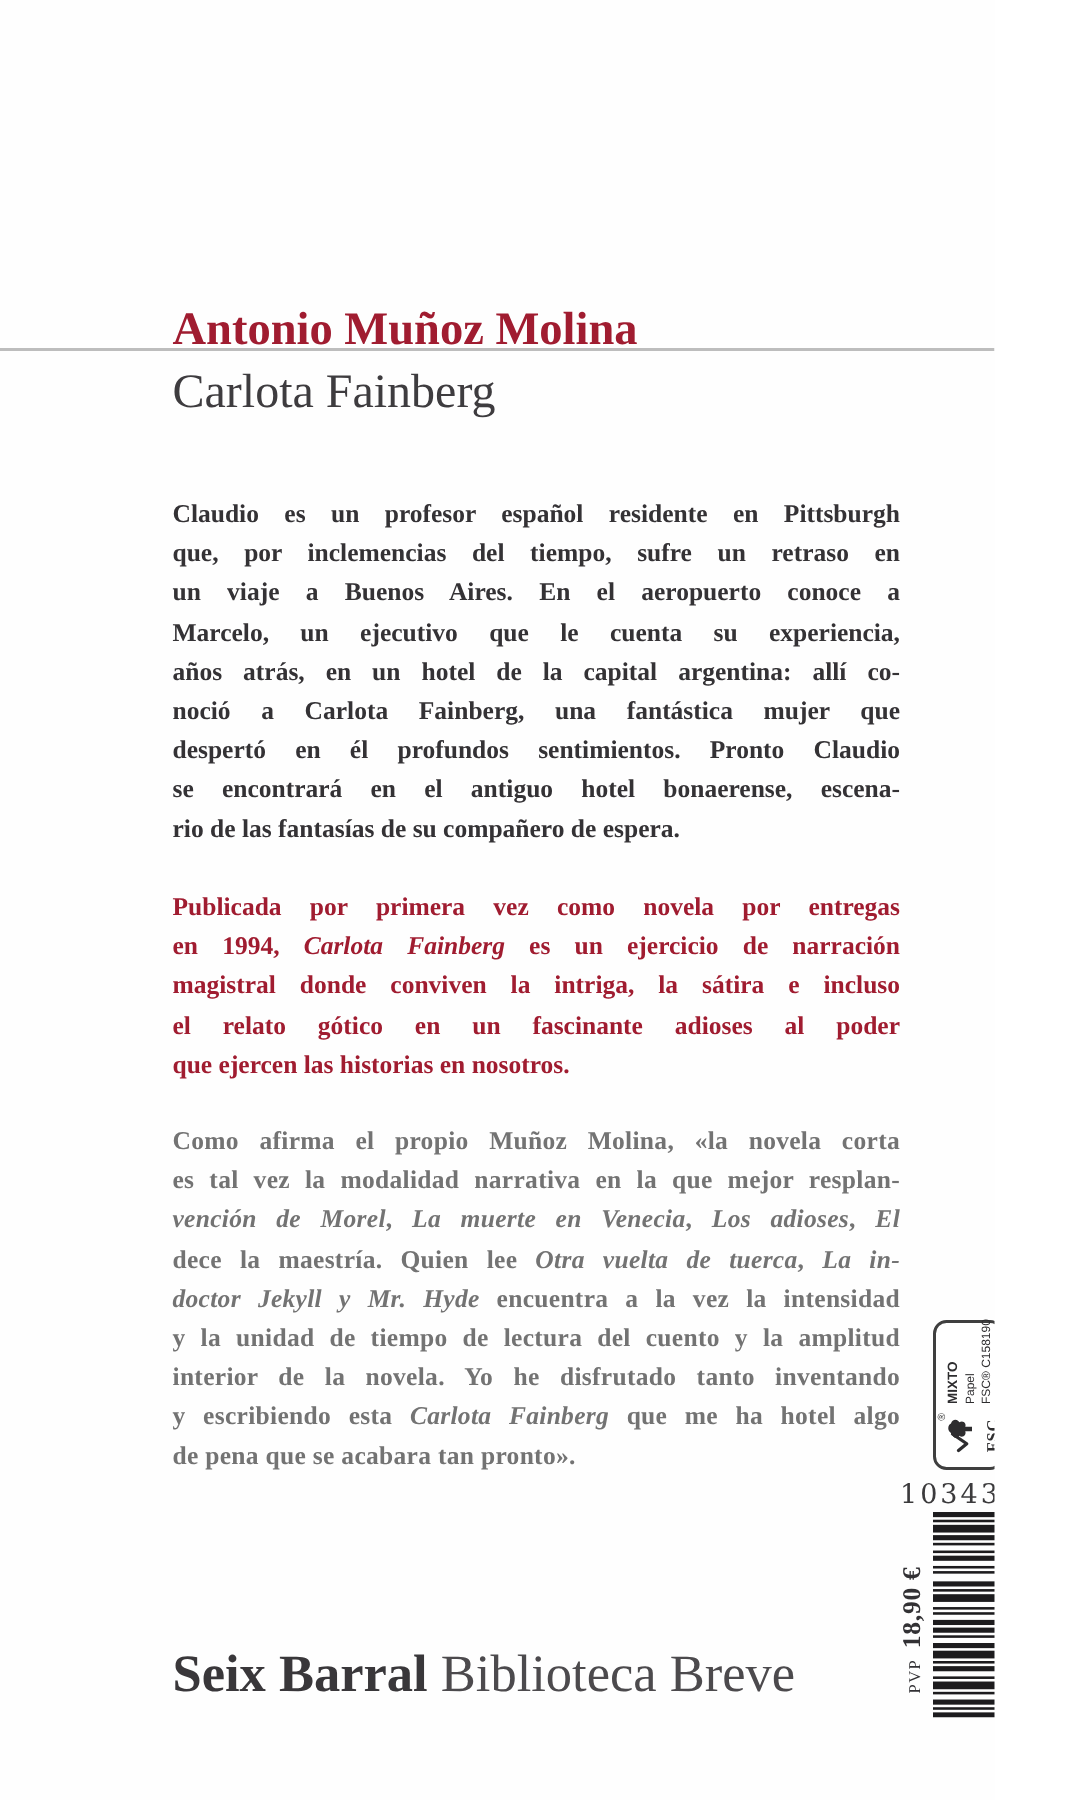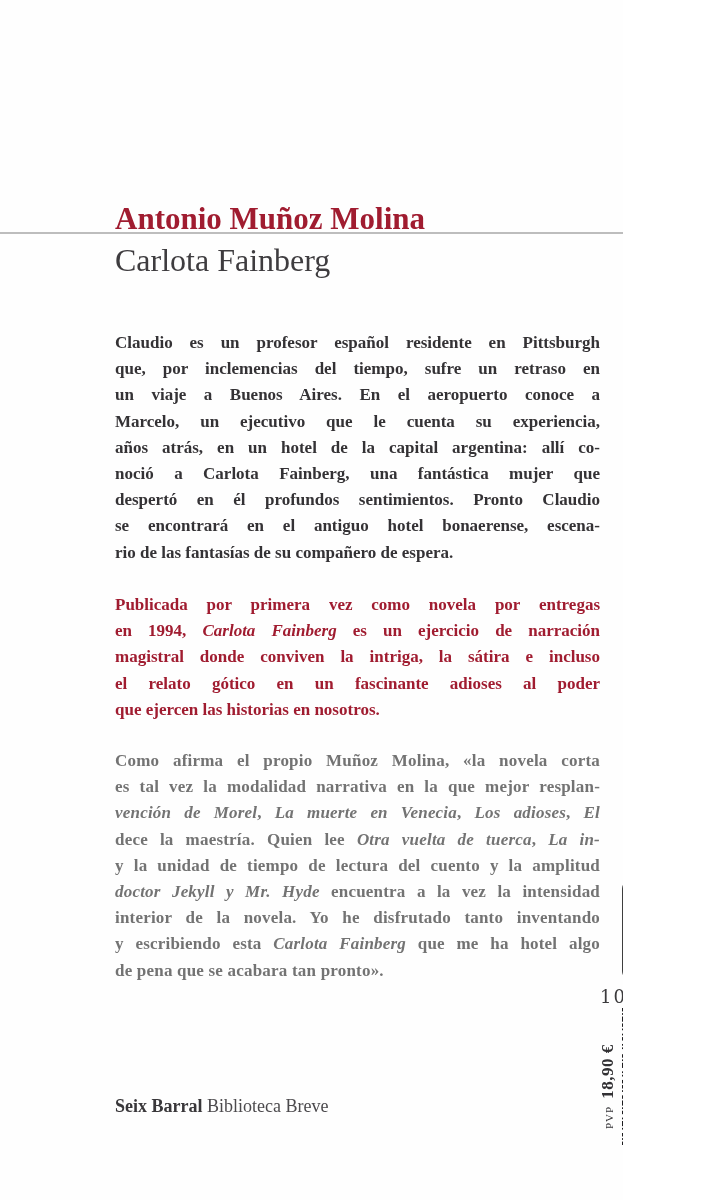--- a/index.html
+++ b/index.html
@@ -3,20 +3,21 @@
 <meta charset="utf-8">
 <style>
   html, body { margin: 0; padding: 0; background: #ffffff; }
   .page {
     position: relative;
     width: 623px;
     height: 1200px;
     background: #fefefe;
     overflow: hidden;
     font-family: "Liberation Serif", serif;
+    padding-left: 40px;
   }
 
   
   .rule-top {
     position: absolute;
     left: 0; right: 0; top: 232px;
     height: 2px;
     background: #bdbdbd;
   }
   .author {
@@ -145,21 +146,21 @@
     letter-spacing: 0.5px;
     color: #1e1d1f;
     line-height: 20px;
     white-space: nowrap;
   }
 
   
   .publisher {
     position: absolute;
     left: 115px; top: 1096px;
-    font-size: 18px;
+    font-size: 35px;
     white-space: nowrap;
   }
   .publisher-name { font-weight: 700; color: #39373a; }
   .collection-name { font-weight: 400; color: #4c4a4d; }
 </style>
 </head>
 <body>
 
 <div class="page">
 
@@ -184,22 +185,22 @@
       <div class="line"><span>en 1994, </span><span class="it">Carlota Fainberg</span><span> es un ejercicio de narración</span></div>
       <div class="line"><span>magistral donde conviven la intriga, la sátira e incluso</span></div>
       <div class="line"><span>el relato gótico en un fascinante adioses al poder</span></div>
       <div class="line"><span>que ejercen las historias en nosotros.</span></div>
     </div>
   <div class="para para-quote">
       <div class="line"><span>Como afirma el propio Muñoz Molina, «la novela corta</span></div>
       <div class="line"><span>es tal vez la modalidad narrativa en la que mejor resplan-</span></div>
       <div class="line"><span class="it">vención de Morel</span><span>, </span><span class="it">La muerte en Venecia</span><span>, </span><span class="it">Los adioses</span><span>, </span><span class="it">El</span></div>
       <div class="line"><span>dece la maestría. Quien lee </span><span class="it">Otra vuelta de tuerca</span><span>, </span><span class="it">La in-</span></div>
+      <div class="line"><span class="it">doctor Jekyll y Mr. Hyde</span><span> encuentra a la vez la intensidad</span></div>
       <div class="line"><span>y la unidad de tiempo de lectura del cuento y la amplitud</span></div>
-      <div class="line"><span class="it">doctor Jekyll y Mr. Hyde</span><span> encuentra a la vez la intensidad</span></div>
       <div class="line"><span>interior de la novela. Yo he disfrutado tanto inventando</span></div>
       <div class="line"><span>y escribiendo esta </span><span class="it">Carlota Fainberg</span><span> que me ha hotel algo</span></div>
       <div class="line"><span>de pena que se acabara tan pronto».</span></div>
     </div>
 
   <div class="fsc-wrap">
     <div class="fsc-inner">
       <div class="fsc-logo">
         <span class="fsc-reg">®</span>
         <svg width="24" height="26" viewBox="0 0 24 26">

